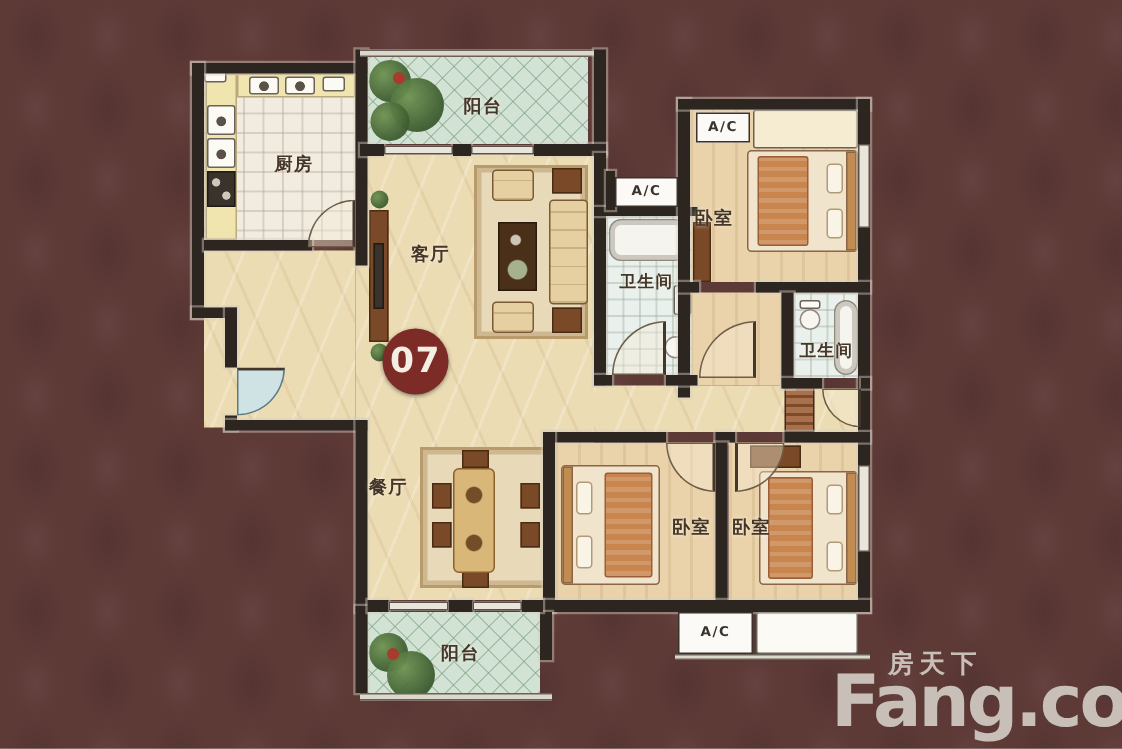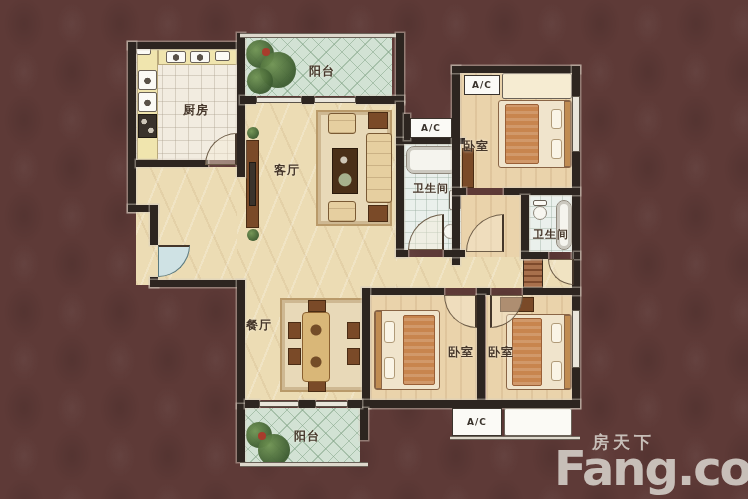--- a/index.html
+++ b/index.html
@@ -236,17 +236,18 @@
   <div class="abs rlabel" style="left:322px;top:71px">阳台</div>
   <div class="abs rlabel" style="left:287px;top:170px">客厅</div>
   <div class="abs rlabel" style="left:476px;top:146px">卧室</div>
   <div class="abs rlabel small" style="left:431px;top:188px">卫生间</div>
   <div class="abs rlabel small" style="left:551px;top:234px">卫生间</div>
   <div class="abs rlabel" style="left:259px;top:325px">餐厅</div>
   <div class="abs rlabel" style="left:461px;top:352px">卧室</div>
   <div class="abs rlabel" style="left:501px;top:352px">卧室</div>
   <div class="abs rlabel" style="left:307px;top:436px">阳台</div>
 
+  <div class="abs badge" style="left:255px;top:219px;width:44px;height:44px">07</div>
 
   <div class="abs wm-cn" style="left:592px;top:431px">房天下</div>
   <div class="abs wm-en" style="left:554px;top:444px">Fang.com</div>
 
 </div>
 
 </body></html>

